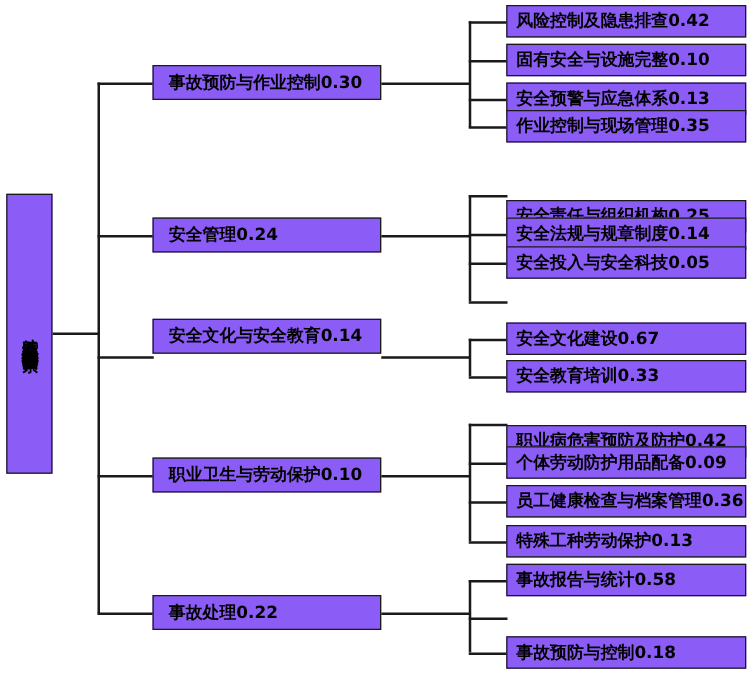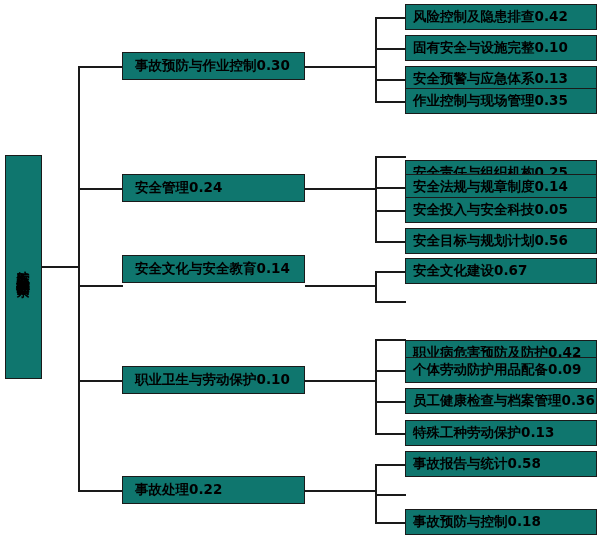--- a/index.html
+++ b/index.html
@@ -10,21 +10,21 @@
   #canvas{
     position:relative;
     width:600px;height:540px;
     background:#ffffff;
     overflow:hidden;
   }
   .box{
     position:absolute;
     box-sizing:border-box;
     border:1.6px solid #1a1a1a;
-    background:#0f766e;
+    background:#8b5cf6;
     display:flex;
     align-items:center;
     color:#000000;
     font-weight:700;
     letter-spacing:0px;
     z-index:3;
   }
   .leaf{
     left:405px;width:192px;height:26px;
     padding-left:7px;
@@ -110,23 +110,23 @@
   <div class="box mid" style="top:476px;">事故处理0.22</div>
 
   <div class="box leaf" style="top:4px;">风险控制及隐患排查0.42</div>
   <div class="box leaf" style="top:35px;">固有安全与设施完整0.10</div>
   <div class="box leaf" style="top:66px;">安全预警与应急体系0.13</div>
   <div class="box leaf" style="top:88px;">作业控制与现场管理0.35</div>
 
   <div class="box leaf" style="top:160px;">安全责任与组织机构0.25</div>
   <div class="box leaf" style="top:174px;">安全法规与规章制度0.14</div>
   <div class="box leaf" style="top:197px;">安全投入与安全科技0.05</div>
-  <div class="box leaf" style="top:228px;">安全目标与规划计划0.56</div>
 
   <div class="box leaf" style="top:258px;">安全文化建设0.67</div>
+  <div class="box leaf" style="top:288px;">安全教育培训0.33</div>
   <div class="box leaf" style="top:340px;">职业病危害预防及防护0.42</div>
   <div class="box leaf" style="top:357px;">个体劳动防护用品配备0.09</div>
   <div class="box leaf" style="top:388px;">员工健康检查与档案管理0.36</div>
   <div class="box leaf" style="top:420px;">特殊工种劳动保护0.13</div>
 
   <div class="box leaf" style="top:451px;">事故报告与统计0.58</div>
   <div class="box leaf" style="top:509px;">事故预防与控制0.18</div>
 
 </div>
 

